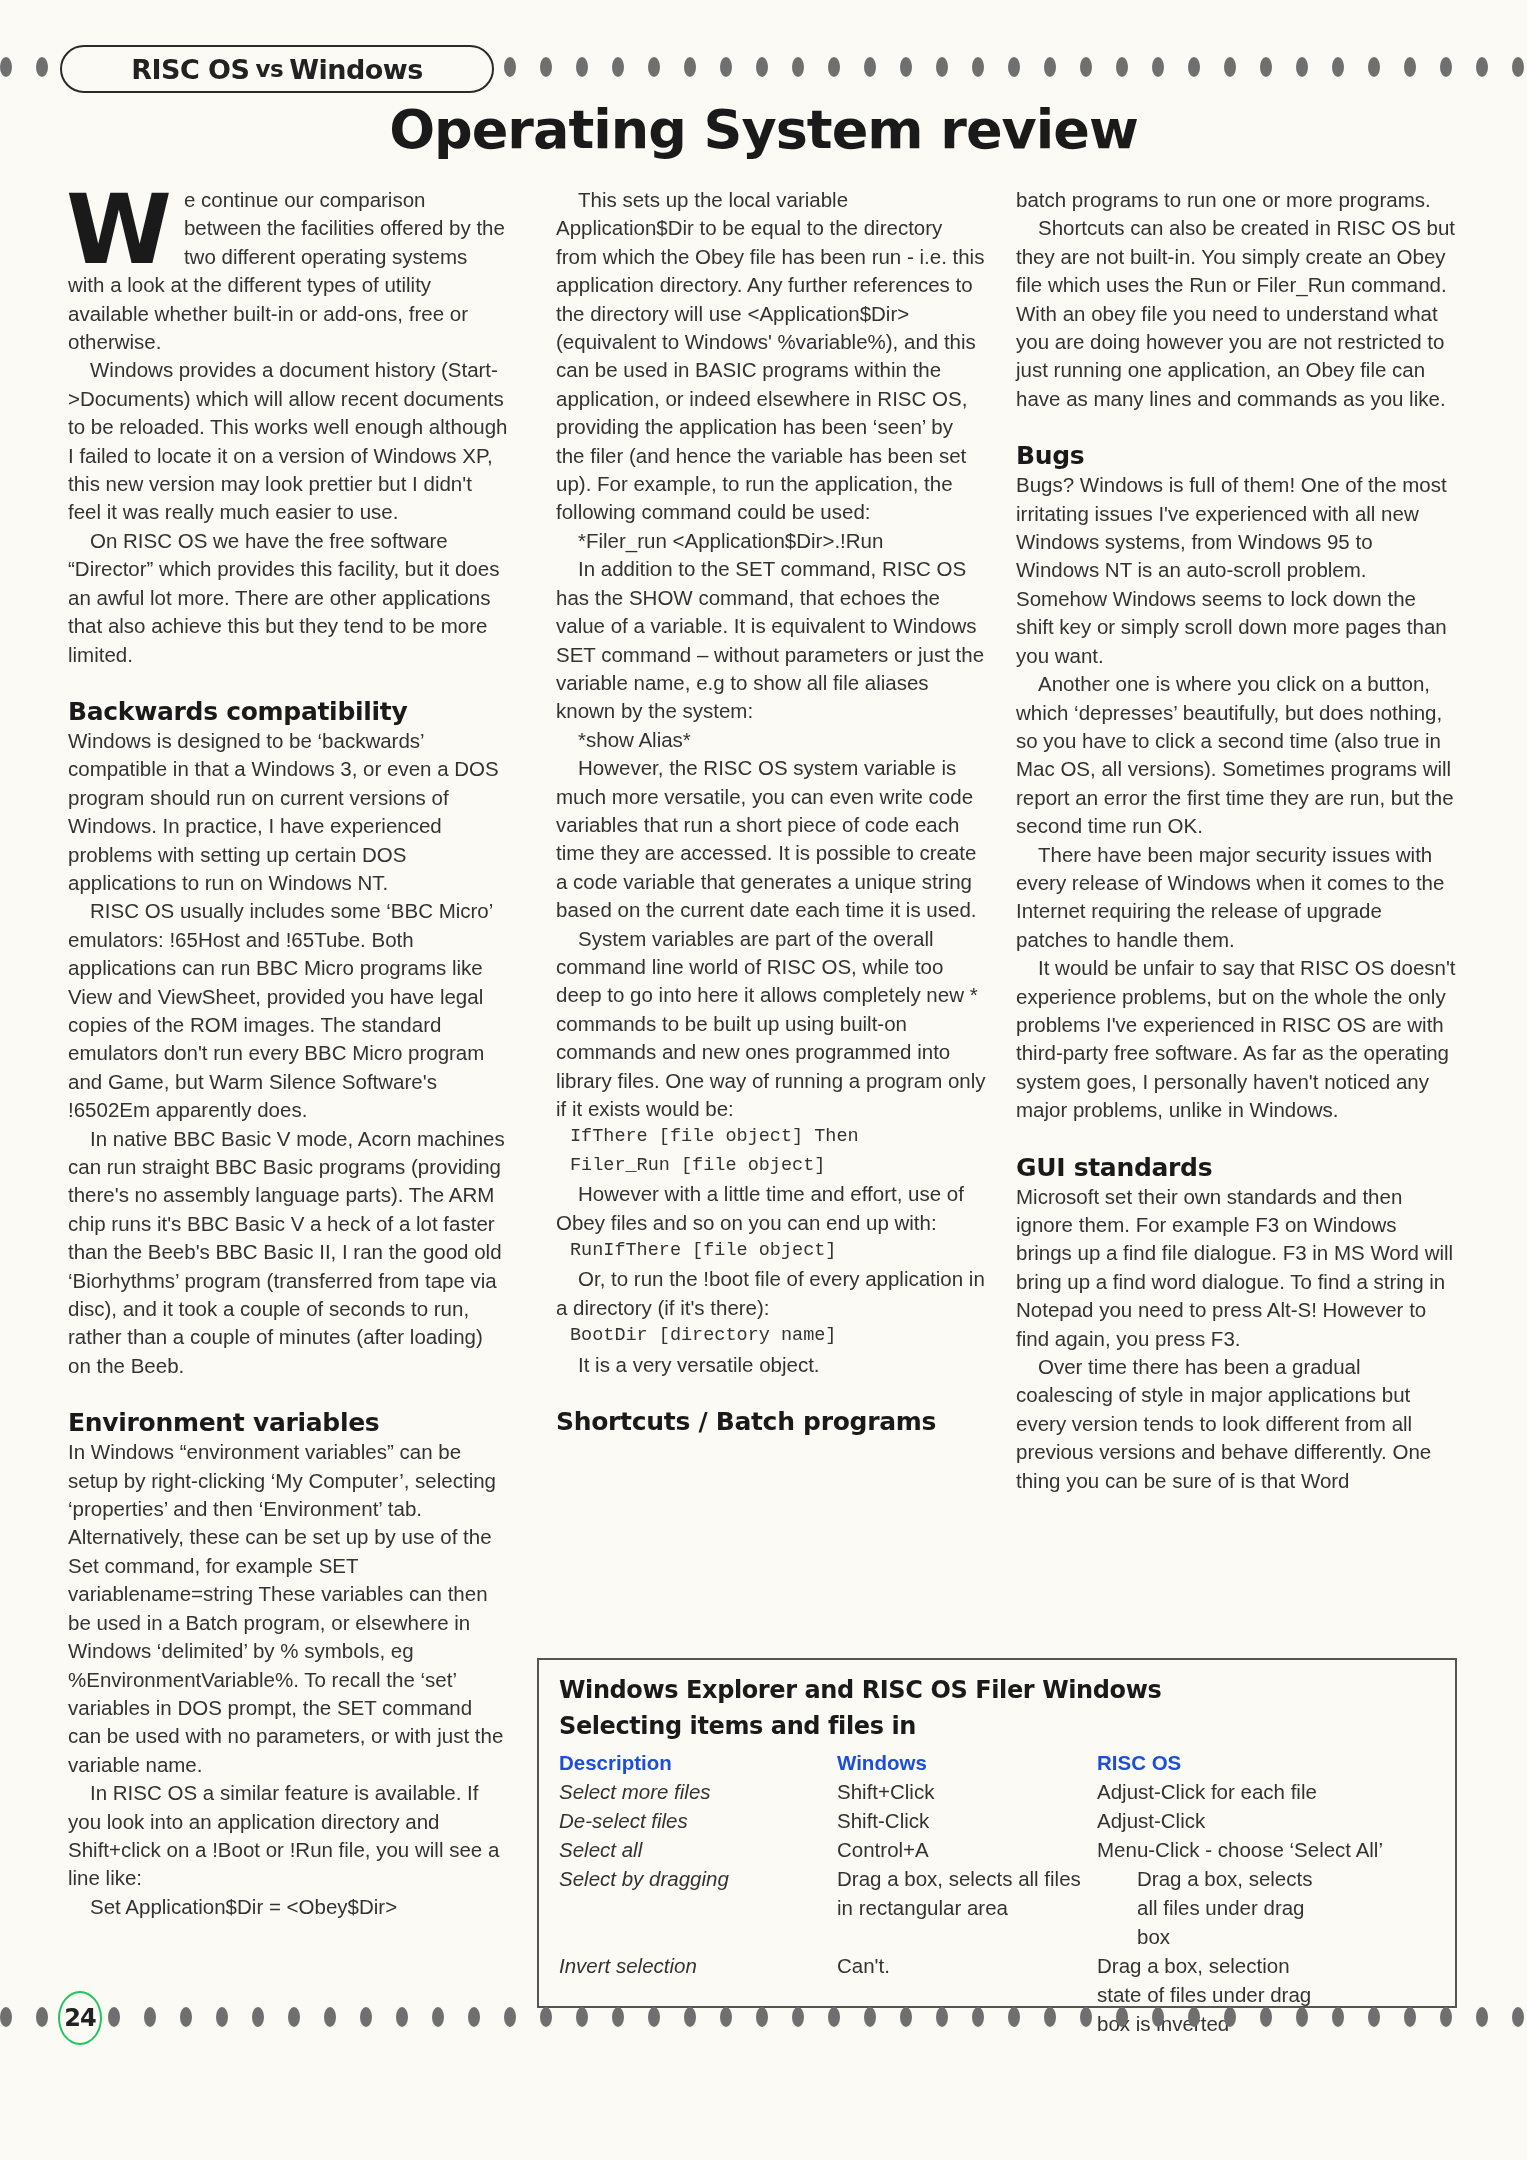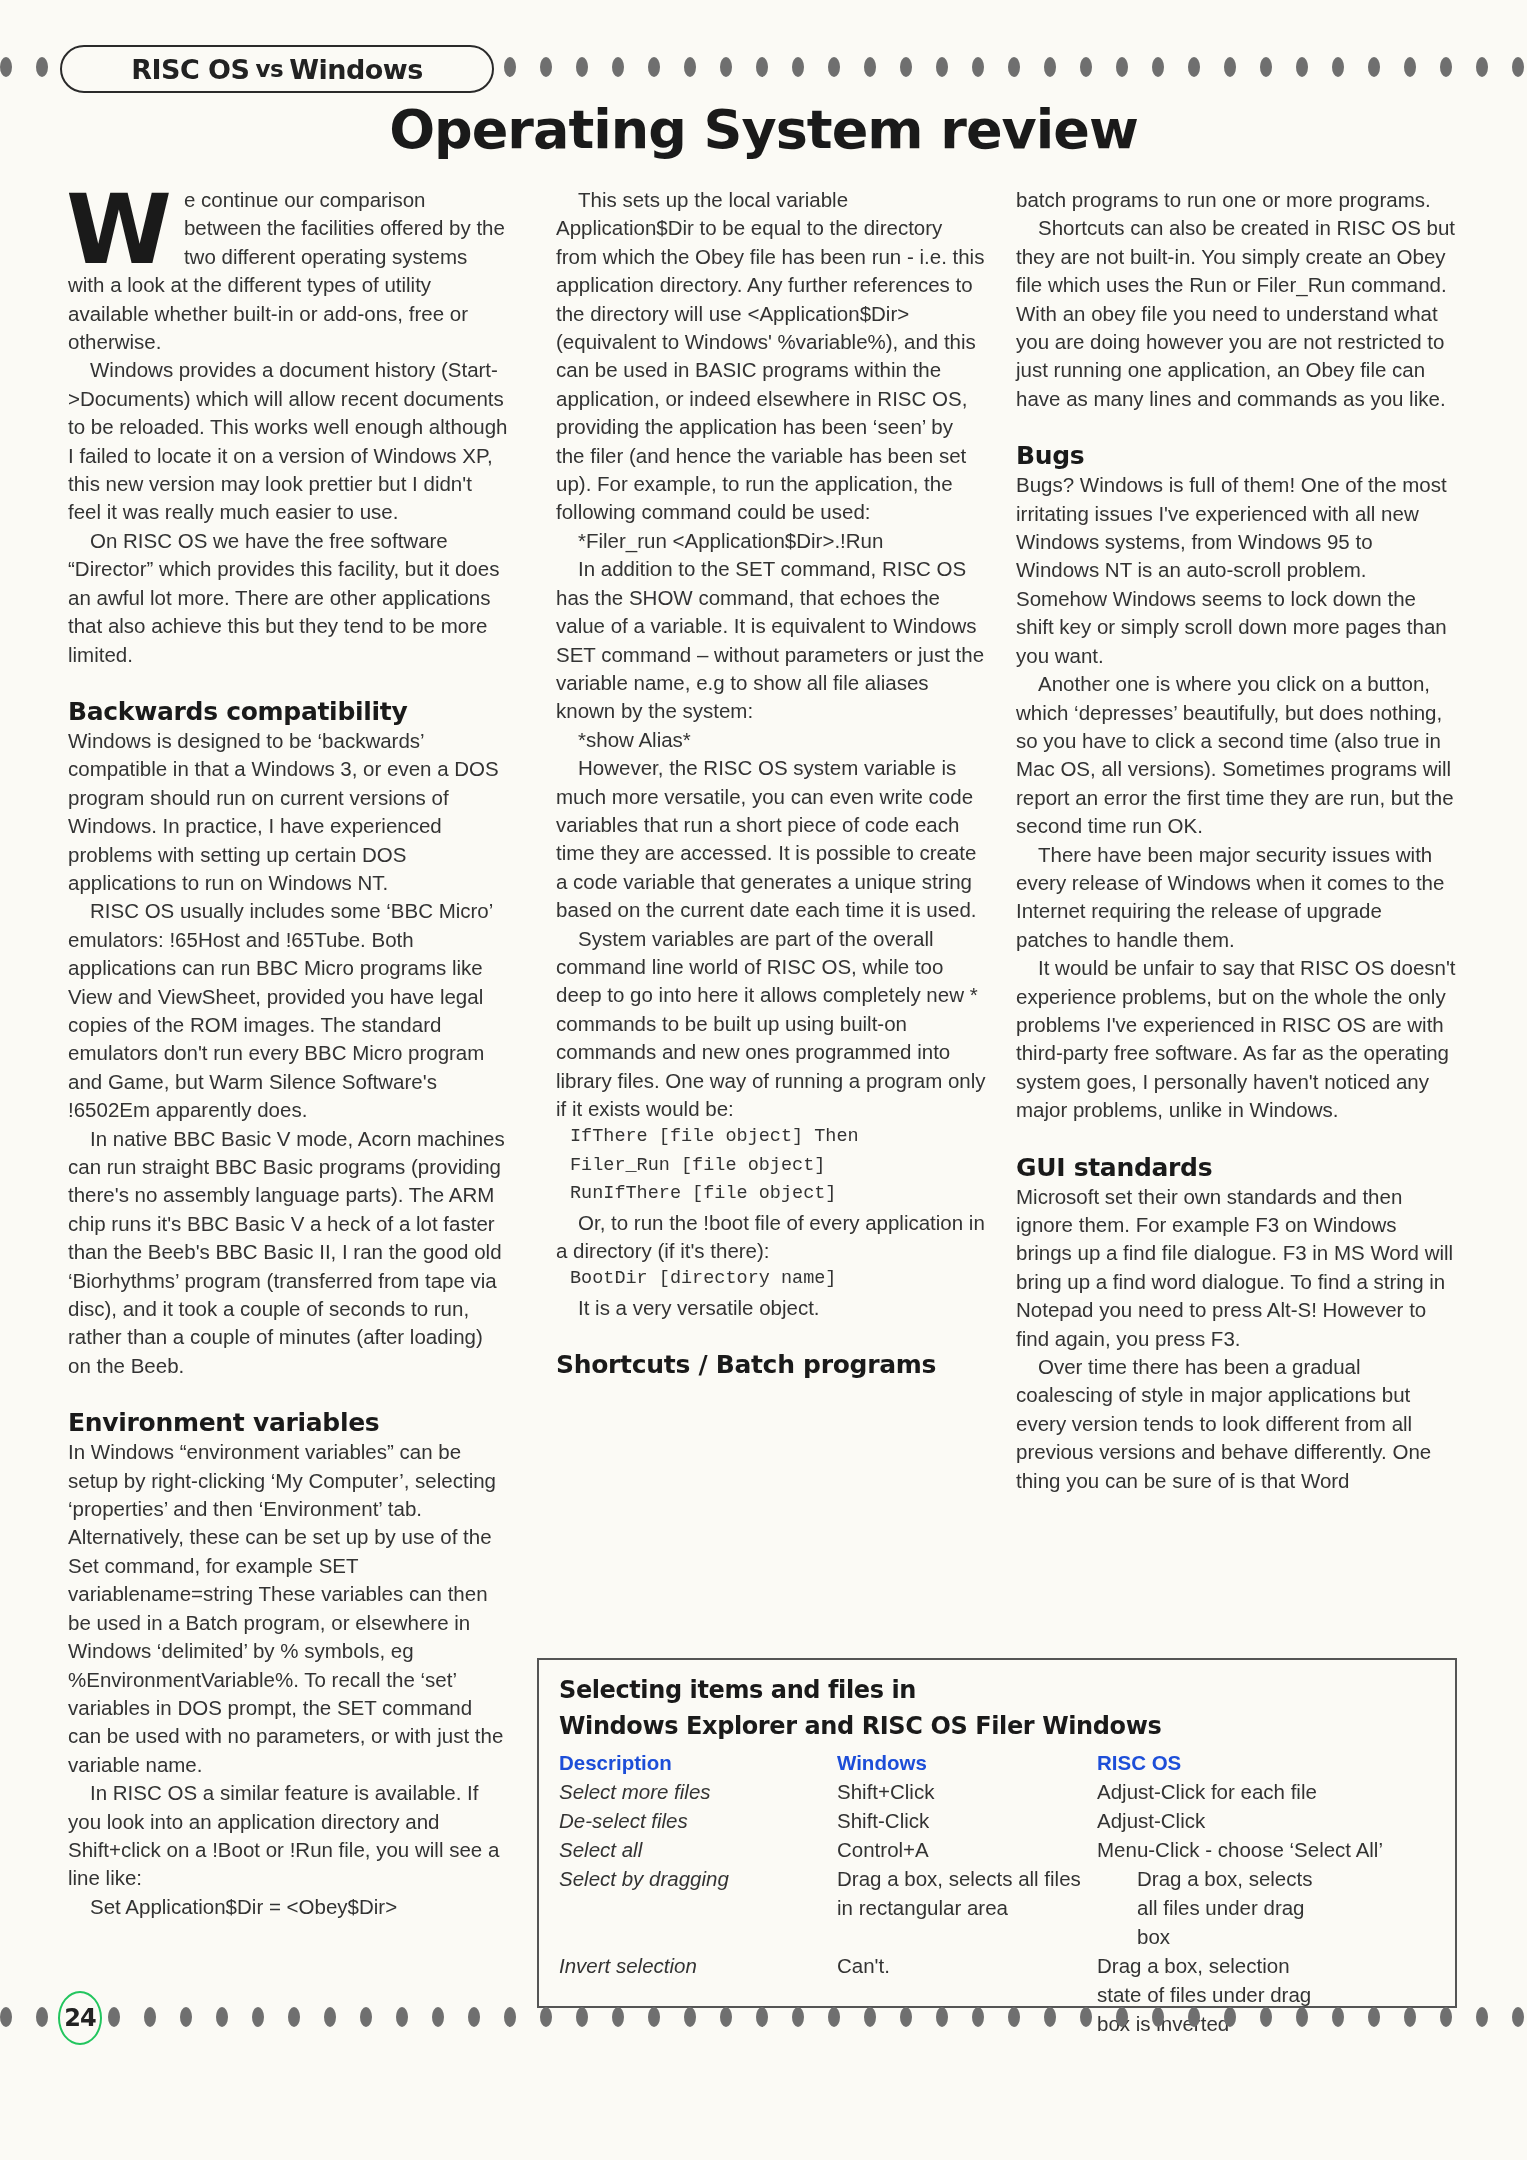--- a/index.html
+++ b/index.html
@@ -171,20 +171,21 @@
 
 <div class="col col2">
   <p>This sets up the local variable Application$Dir to be equal to the directory from which the Obey file has been run - i.e. this application directory. Any further references to the directory will use &lt;Application$Dir&gt; (equivalent to Windows' %variable%), and this can be used in BASIC programs within the application, or indeed elsewhere in RISC OS, providing the application has been ‘seen’ by the filer (and hence the variable has been set up). For example, to run the application, the following command could be used:</p>
   <p>*Filer_run &lt;Application$Dir&gt;.!Run</p>
   <p>In addition to the SET command, RISC OS has the SHOW command, that echoes the value of a variable. It is equivalent to Windows SET command – without parameters or just the variable name, e.g to show all file aliases known by the system:</p>
   <p>*show Alias*</p>
   <p>However, the RISC OS system variable is much more versatile, you can even write code variables that run a short piece of code each time they are accessed. It is possible to create a code variable that generates a unique string based on the current date each time it is used.</p>
   <p>System variables are part of the overall command line world of RISC OS, while too deep to go into here it allows completely new * commands to be built up using built-on commands and new ones programmed into library files. One way of running a program only if it exists would be:</p>
   <span class="code">IfThere [file object] Then</span>
   <span class="code">Filer_Run [file object]</span>
+  <p>However with a little time and effort, use of Obey files and so on you can end up with:</p>
   <span class="code">RunIfThere [file object]</span>
   <p>Or, to run the !boot file of every application in a directory (if it's there):</p>
   <span class="code">BootDir [directory name]</span>
   <p>It is a very versatile object.</p>
   <h2>Shortcuts / Batch programs</h2>
 </div>
 
 <div class="col col3">
   <p class="noind">batch programs to run one or more programs.</p>
   <p>Shortcuts can also be created in RISC OS but they are not built-in. You simply create an Obey file which uses the Run or Filer_Run command. With an obey file you need to understand what you are doing however you are not restricted to just running one application, an Obey file can have as many lines and commands as you like.</p>
@@ -192,22 +193,22 @@
   <p class="noind">Bugs? Windows is full of them! One of the most irritating issues I've experienced with all new Windows systems, from Windows 95 to Windows NT is an auto-scroll problem. Somehow Windows seems to lock down the shift key or simply scroll down more pages than you want.</p>
   <p>Another one is where you click on a button, which ‘depresses’ beautifully, but does nothing, so you have to click a second time (also true in Mac OS, all versions). Sometimes programs will report an error the first time they are run, but the second time run OK.</p>
   <p>There have been major security issues with every release of Windows when it comes to the Internet requiring the release of upgrade patches to handle them.</p>
   <p>It would be unfair to say that RISC OS doesn't experience problems, but on the whole the only problems I've experienced in RISC OS are with third-party free software. As far as the operating system goes, I personally haven't noticed any major problems, unlike in Windows.</p>
   <h2>GUI standards</h2>
   <p class="noind">Microsoft set their own standards and then ignore them. For example F3 on Windows brings up a find file dialogue. F3 in MS Word will bring up a find word dialogue. To find a string in Notepad you need to press Alt-S! However to find again, you press F3.</p>
   <p>Over time there has been a gradual coalescing of style in major applications but every version tends to look different from all previous versions and behave differently. One thing you can be sure of is that Word</p>
 </div>
 
 <div class="table-box">
+  <h3>Windows Explorer and RISC OS Filer Windows</h3>
   <h3>Selecting items and files in</h3>
-  <h3>Windows Explorer and RISC OS Filer Windows</h3>
   <div class="tbl">
     <div class="row head">
       <div class="c1">Description</div>
       <div class="c2">Windows</div>
       <div class="c3">RISC OS</div>
     </div>
     <div class="row">
       <div class="c1">Select more files</div>
       <div class="c2">Shift+Click</div>
       <div class="c3">Adjust-Click for each file</div>

